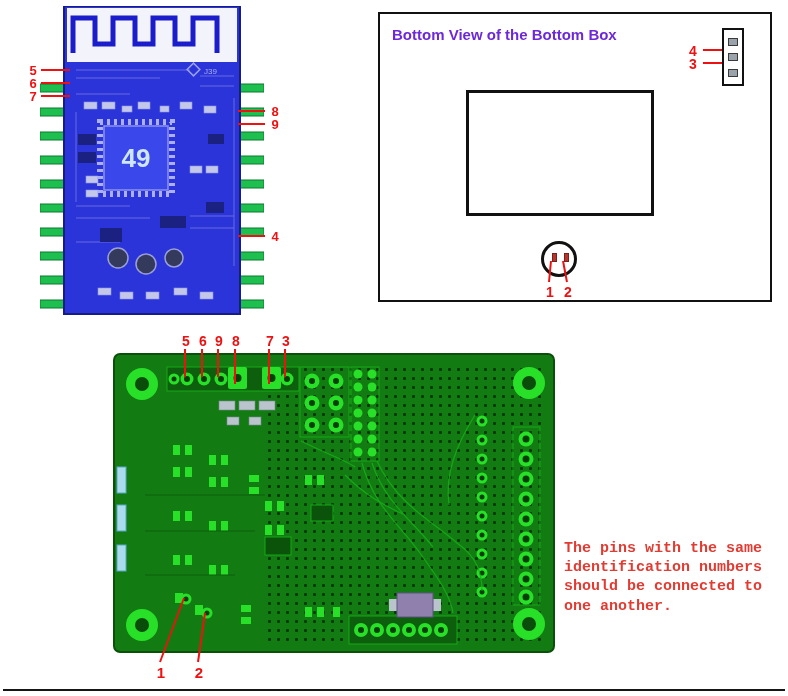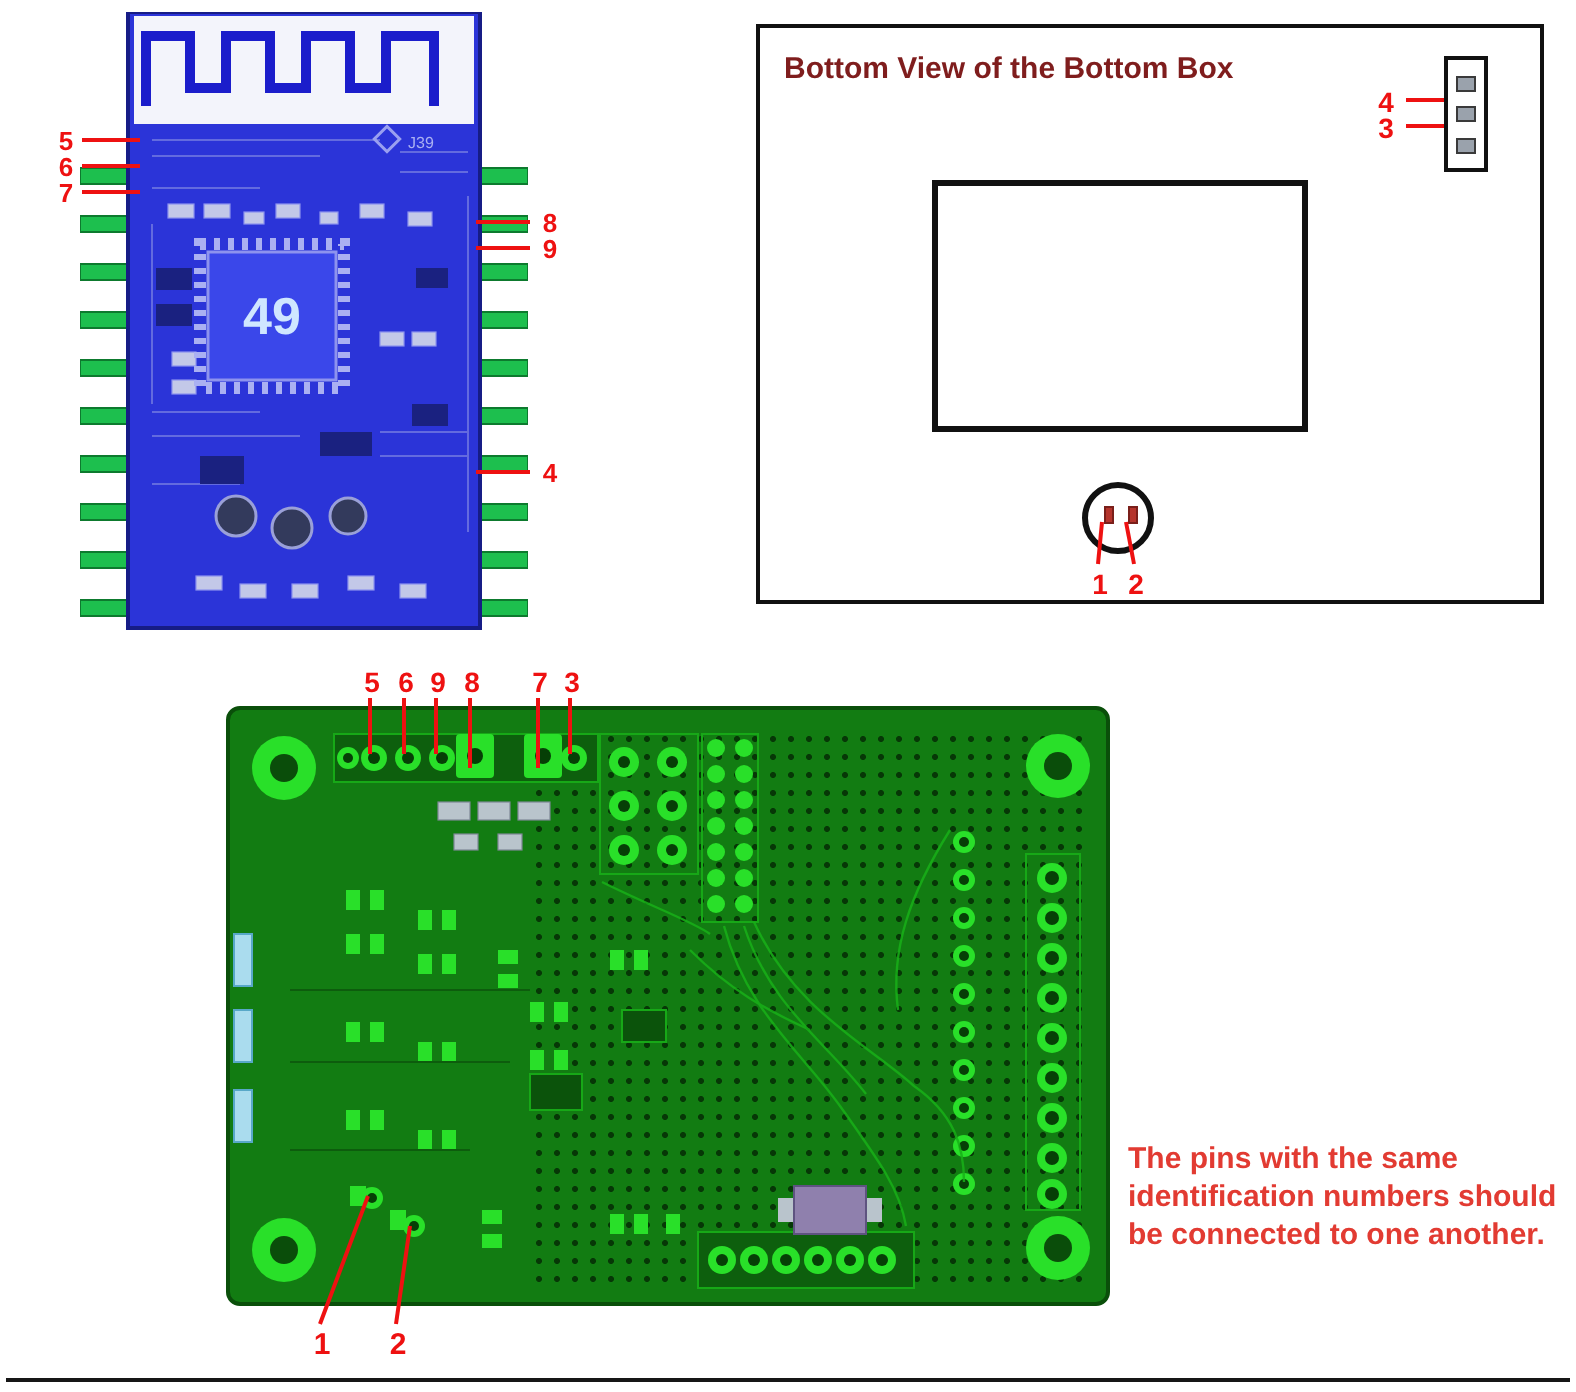--- a/index.html
+++ b/index.html
@@ -16,21 +16,21 @@
   .lbl.md { font-size:14px; }
   .lbl.lg { font-size:15px; }
   
   .module { position:absolute; left:40px; top:6px; width:224px; height:310px; }
   
   .bottom-box {
     position:absolute; left:378px; top:12px; width:394px; height:290px;
     border:2px solid #111; background:#fff;
   }
   .box-title {
-    position:absolute; left:12px; top:12px; color:#7f1d1d;
+    position:absolute; left:12px; top:12px; color:#6d28d9;
     font-weight:bold; font-size:15px;
   }
   .inner-rect {
     position:absolute; left:86px; top:76px; width:188px; height:126px;
     border:3px solid #111;
   }
   .connector {
     position:absolute; left:342px; top:14px; width:22px; height:58px;
     border:2px solid #111; display:flex; flex-direction:column;
     align-items:center; justify-content:space-evenly;
@@ -49,22 +49,22 @@
     background:#127c12; border:2px solid #0a4f0a; border-radius:7px;
   }
   .pcb-dots {
     position:absolute; left:150px; top:10px; width:278px; height:278px;
     background-image:radial-gradient(circle, rgba(5,48,5,0.9) 1.3px, rgba(0,0,0,0) 1.7px);
     background-size:9px 9px; border-radius:8px;
   }
   .pcb-art { position:absolute; left:0; top:0; }
   
   .note {
-    position:absolute; left:564px; top:570px; width:220px;
-    color:#e23b32; font-weight:bold; font-size:15px; line-height:1.28;
+    position:absolute; left:564px; top:539px; width:220px;
+    color:#e23b32; font-weight:bold; font-size:15px; line-height:1.28;font-family:Liberation Mono, monospace;
   }
   
   .overlay { position:absolute; left:0; top:0; z-index:5; pointer-events:none; }
   .bottom-rule { position:absolute; left:3px; top:689px; width:782px; height:2px; background:#161616; }
 </style>
 </head>
 <body>
 
 <div class="canvas">
 

